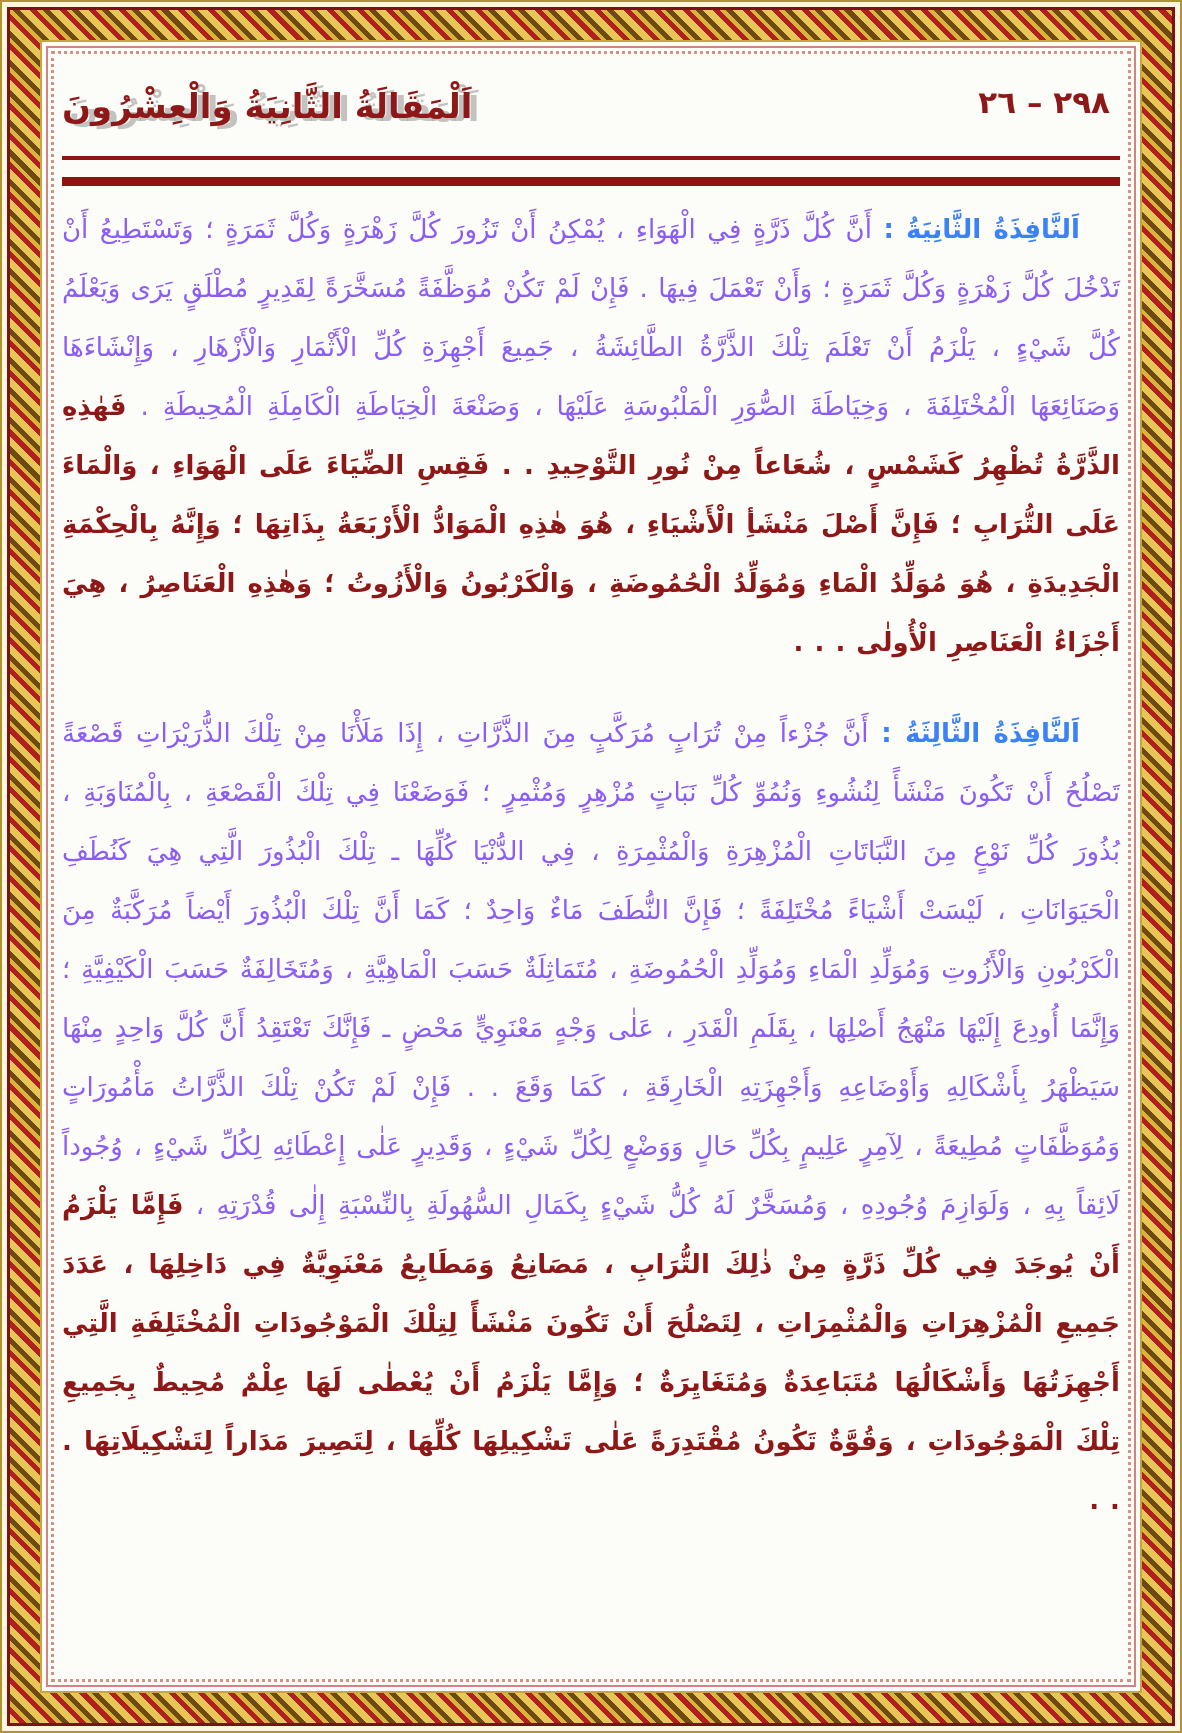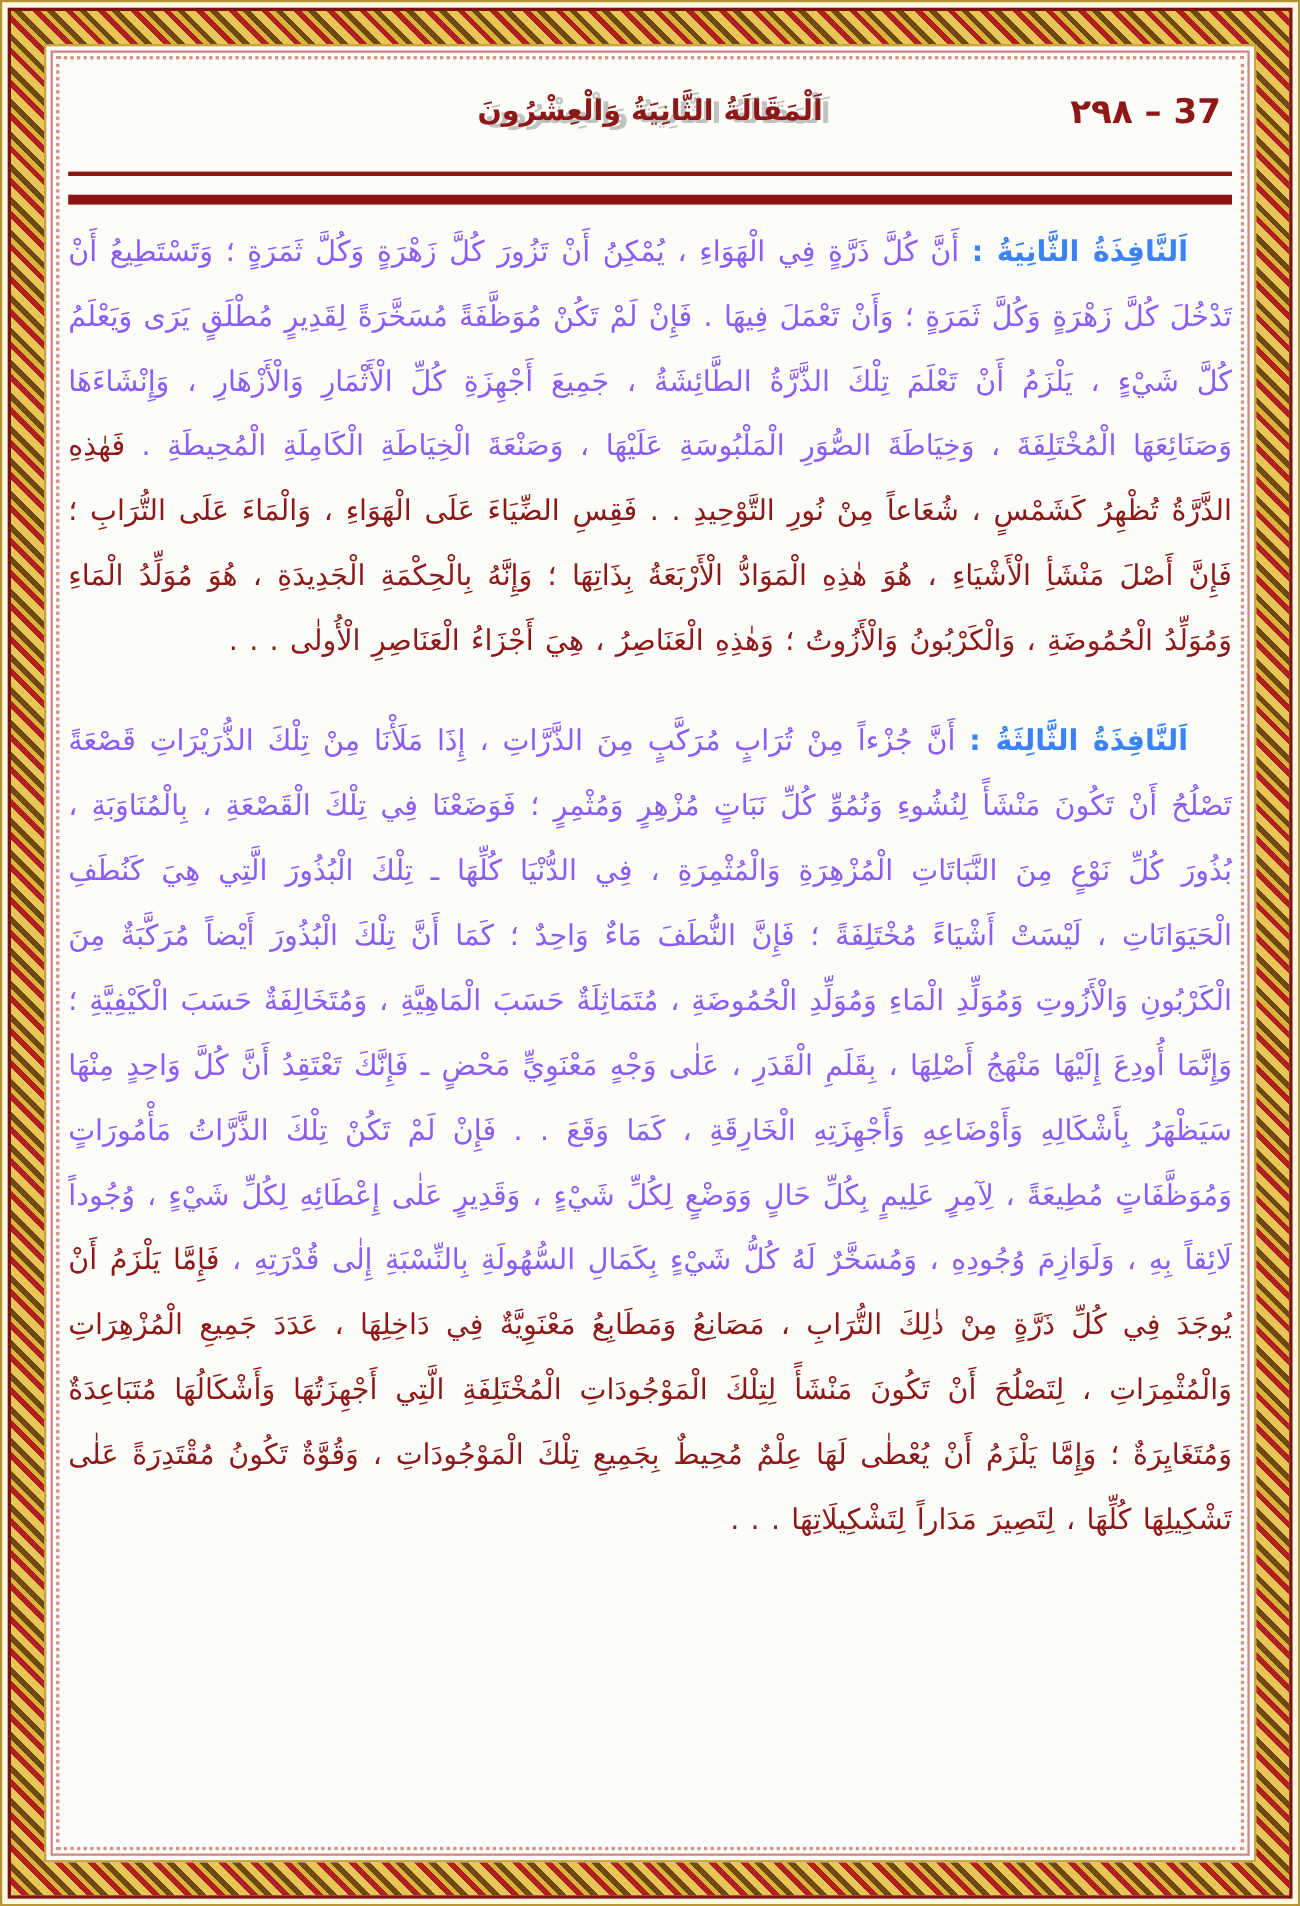--- a/index.html
+++ b/index.html
@@ -59,22 +59,21 @@
     direction: ltr;
     unicode-bidi: isolate;
     font-size: 31px;
     font-weight: bold;
     color: #8e1717;
     letter-spacing: 2px;
   }
   .title {
     margin: 0;
     padding-top: 10px;
-    text-align: center;
-    font-size: 26px;
+    font-size: 34px;
     font-weight: bold;
     color: #8e1717;
     text-shadow: 7px 3px 0 rgba(125, 125, 125, 0.45);
   }
 
   .double-rule {
     height: 17px;
     border-top: 4px solid #8e1414;
     border-bottom: 9px solid #8e1414;
     margin-top: 4px;
@@ -98,33 +97,33 @@
   }
   .heading {
     color: #3b82f6;
     font-weight: bold;
   }
   .seg-black {
     color: #8b5cf6;
   }
   .seg-red {
     color: #8e1717;
-    font-weight: normal;
+    font-weight: bold;
   }
 </style>
 </head>
 <body>
 
 <div class="page">
   <div class="ornament">
     <div class="inner">
       <div class="scallop"></div>
 
       <div class="header">
-        <span class="page-number">٢٩٨ – 37</span>
+        <span class="page-number">٢٩٨ – ٢٦</span>
         <h1 class="title">اَلْمَقَالَةُ الثَّانِيَةُ وَالْعِشْرُونَ</h1>
       </div>
 
       <div class="double-rule"></div>
 
       <div class="body-text">
 
         <p class="section"><span class="heading">اَلنَّافِذَةُ الثَّانِيَةُ :</span> <span class="seg-black">أَنَّ كُلَّ ذَرَّةٍ فِي الْهَوَاءِ ، يُمْكِنُ أَنْ تَزُورَ كُلَّ زَهْرَةٍ وَكُلَّ ثَمَرَةٍ ؛ وَتَسْتَطِيعُ أَنْ تَدْخُلَ كُلَّ زَهْرَةٍ وَكُلَّ ثَمَرَةٍ ؛ وَأَنْ تَعْمَلَ فِيهَا . فَإِنْ لَمْ تَكُنْ مُوَظَّفَةً مُسَخَّرَةً لِقَدِيرٍ مُطْلَقٍ يَرَى وَيَعْلَمُ كُلَّ شَيْءٍ ، يَلْزَمُ أَنْ تَعْلَمَ تِلْكَ الذَّرَّةُ الطَّائِشَةُ ، جَمِيعَ أَجْهِزَةِ كُلِّ الْأَثْمَارِ وَالْأَزْهَارِ ، وَإِنْشَاءَهَا وَصَنَائِعَهَا الْمُخْتَلِفَةَ ، وَخِيَاطَةَ الصُّوَرِ الْمَلْبُوسَةِ عَلَيْهَا ، وَصَنْعَةَ الْخِيَاطَةِ الْكَامِلَةِ الْمُحِيطَةِ . </span><span class="seg-red">فَهٰذِهِ الذَّرَّةُ تُظْهِرُ كَشَمْسٍ ، شُعَاعاً مِنْ نُورِ التَّوْحِيدِ . . فَقِسِ الضِّيَاءَ عَلَى الْهَوَاءِ ، وَالْمَاءَ عَلَى التُّرَابِ ؛ فَإِنَّ أَصْلَ مَنْشَأِ الْأَشْيَاءِ ، هُوَ هٰذِهِ الْمَوَادُّ الْأَرْبَعَةُ بِذَاتِهَا ؛ وَإِنَّهُ بِالْحِكْمَةِ الْجَدِيدَةِ ، هُوَ مُوَلِّدُ الْمَاءِ وَمُوَلِّدُ الْحُمُوضَةِ ، وَالْكَرْبُونُ وَالْأَزُوتُ ؛ وَهٰذِهِ الْعَنَاصِرُ ، هِيَ أَجْزَاءُ الْعَنَاصِرِ الْأُولٰى . . .</span></p>
 
         <p class="section"><span class="heading">اَلنَّافِذَةُ الثَّالِثَةُ :</span> <span class="seg-black">أَنَّ جُزْءاً مِنْ تُرَابٍ مُرَكَّبٍ مِنَ الذَّرَّاتِ ، إِذَا مَلَأْنَا مِنْ تِلْكَ الذُّرَيْرَاتِ قَصْعَةً تَصْلُحُ أَنْ تَكُونَ مَنْشَأً لِنُشُوءِ وَنُمُوِّ كُلِّ نَبَاتٍ مُزْهِرٍ وَمُثْمِرٍ ؛ فَوَضَعْنَا فِي تِلْكَ الْقَصْعَةِ ، بِالْمُنَاوَبَةِ ، بُذُورَ كُلِّ نَوْعٍ مِنَ النَّبَاتَاتِ الْمُزْهِرَةِ وَالْمُثْمِرَةِ ، فِي الدُّنْيَا كُلِّهَا ـ تِلْكَ الْبُذُورَ الَّتِي هِيَ كَنُطَفِ الْحَيَوَانَاتِ ، لَيْسَتْ أَشْيَاءً مُخْتَلِفَةً ؛ فَإِنَّ النُّطَفَ مَاءٌ وَاحِدٌ ؛ كَمَا أَنَّ تِلْكَ الْبُذُورَ أَيْضاً مُرَكَّبَةٌ مِنَ الْكَرْبُونِ وَالْأَزُوتِ وَمُوَلِّدِ الْمَاءِ وَمُوَلِّدِ الْحُمُوضَةِ ، مُتَمَاثِلَةٌ حَسَبَ الْمَاهِيَّةِ ، وَمُتَخَالِفَةٌ حَسَبَ الْكَيْفِيَّةِ ؛ وَإِنَّمَا أُودِعَ إِلَيْهَا مَنْهَجُ أَصْلِهَا ، بِقَلَمِ الْقَدَرِ ، عَلٰى وَجْهٍ مَعْنَوِيٍّ مَحْضٍ ـ فَإِنَّكَ تَعْتَقِدُ أَنَّ كُلَّ وَاحِدٍ مِنْهَا سَيَظْهَرُ بِأَشْكَالِهِ وَأَوْضَاعِهِ وَأَجْهِزَتِهِ الْخَارِقَةِ ، كَمَا وَقَعَ . . فَإِنْ لَمْ تَكُنْ تِلْكَ الذَّرَّاتُ مَأْمُورَاتٍ وَمُوَظَّفَاتٍ مُطِيعَةً ، لِآمِرٍ عَلِيمٍ بِكُلِّ حَالٍ وَوَضْعٍ لِكُلِّ شَيْءٍ ، وَقَدِيرٍ عَلٰى إِعْطَائِهِ لِكُلِّ شَيْءٍ ، وُجُوداً لَائِقاً بِهِ ، وَلَوَازِمَ وُجُودِهِ ، وَمُسَخَّرٌ لَهُ كُلُّ شَيْءٍ بِكَمَالِ السُّهُولَةِ بِالنِّسْبَةِ إِلٰى قُدْرَتِهِ ، </span><span class="seg-red">فَإِمَّا يَلْزَمُ أَنْ يُوجَدَ فِي كُلِّ ذَرَّةٍ مِنْ ذٰلِكَ التُّرَابِ ، مَصَانِعُ وَمَطَابِعُ مَعْنَوِيَّةٌ فِي دَاخِلِهَا ، عَدَدَ جَمِيعِ الْمُزْهِرَاتِ وَالْمُثْمِرَاتِ ، لِتَصْلُحَ أَنْ تَكُونَ مَنْشَأً لِتِلْكَ الْمَوْجُودَاتِ الْمُخْتَلِفَةِ الَّتِي أَجْهِزَتُهَا وَأَشْكَالُهَا مُتَبَاعِدَةٌ وَمُتَغَايِرَةٌ ؛ وَإِمَّا يَلْزَمُ أَنْ يُعْطٰى لَهَا عِلْمٌ مُحِيطٌ بِجَمِيعِ تِلْكَ الْمَوْجُودَاتِ ، وَقُوَّةٌ تَكُونُ مُقْتَدِرَةً عَلٰى تَشْكِيلِهَا كُلِّهَا ، لِتَصِيرَ مَدَاراً لِتَشْكِيلَاتِهَا . . .</span></p>

